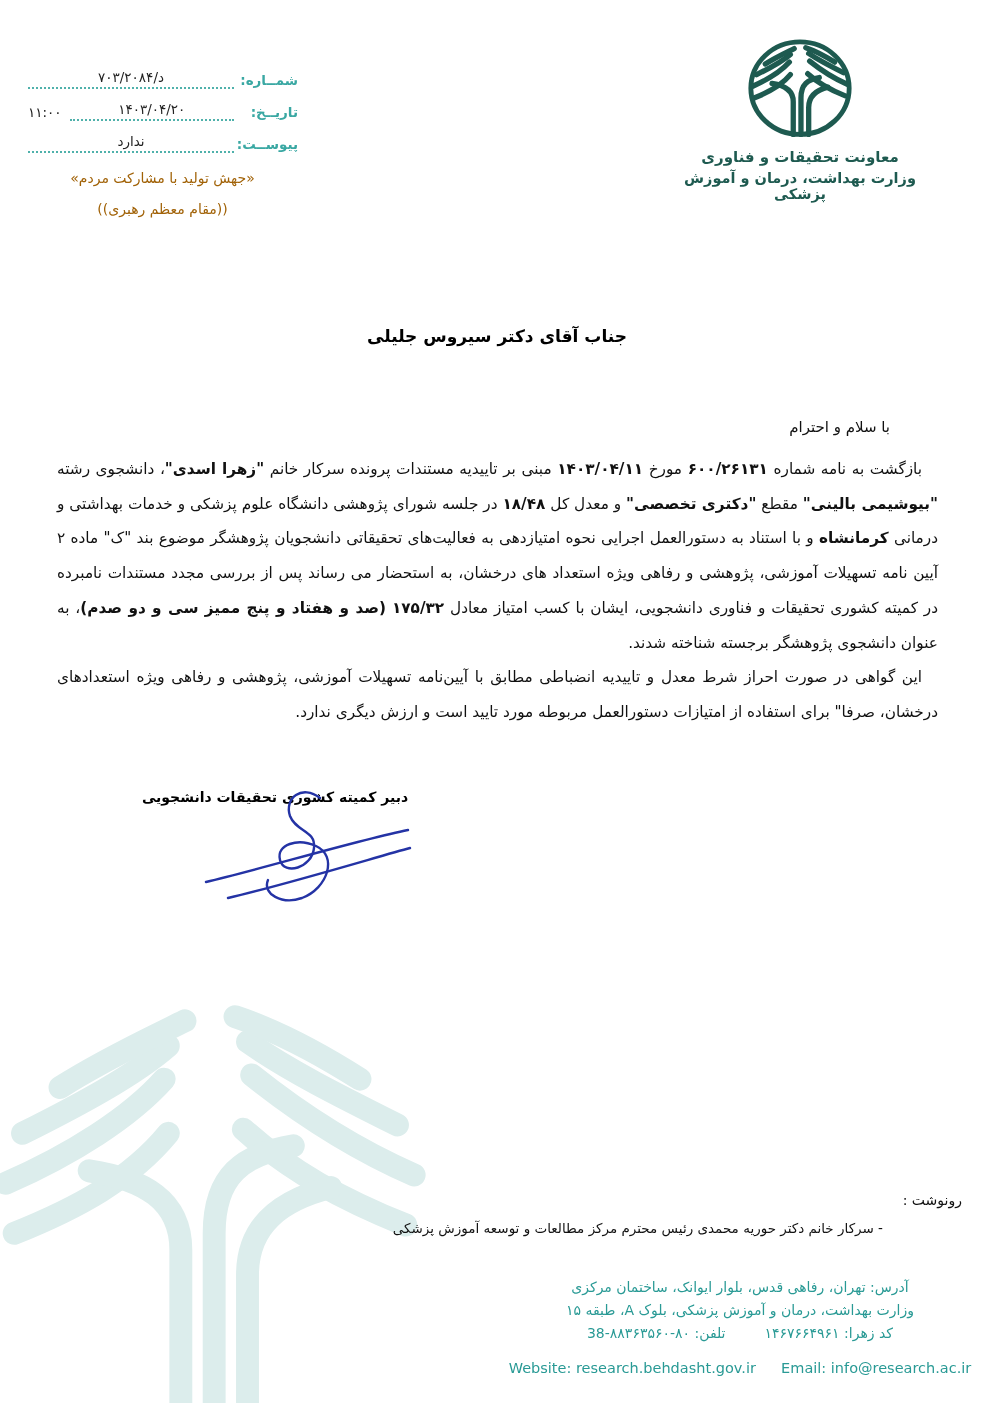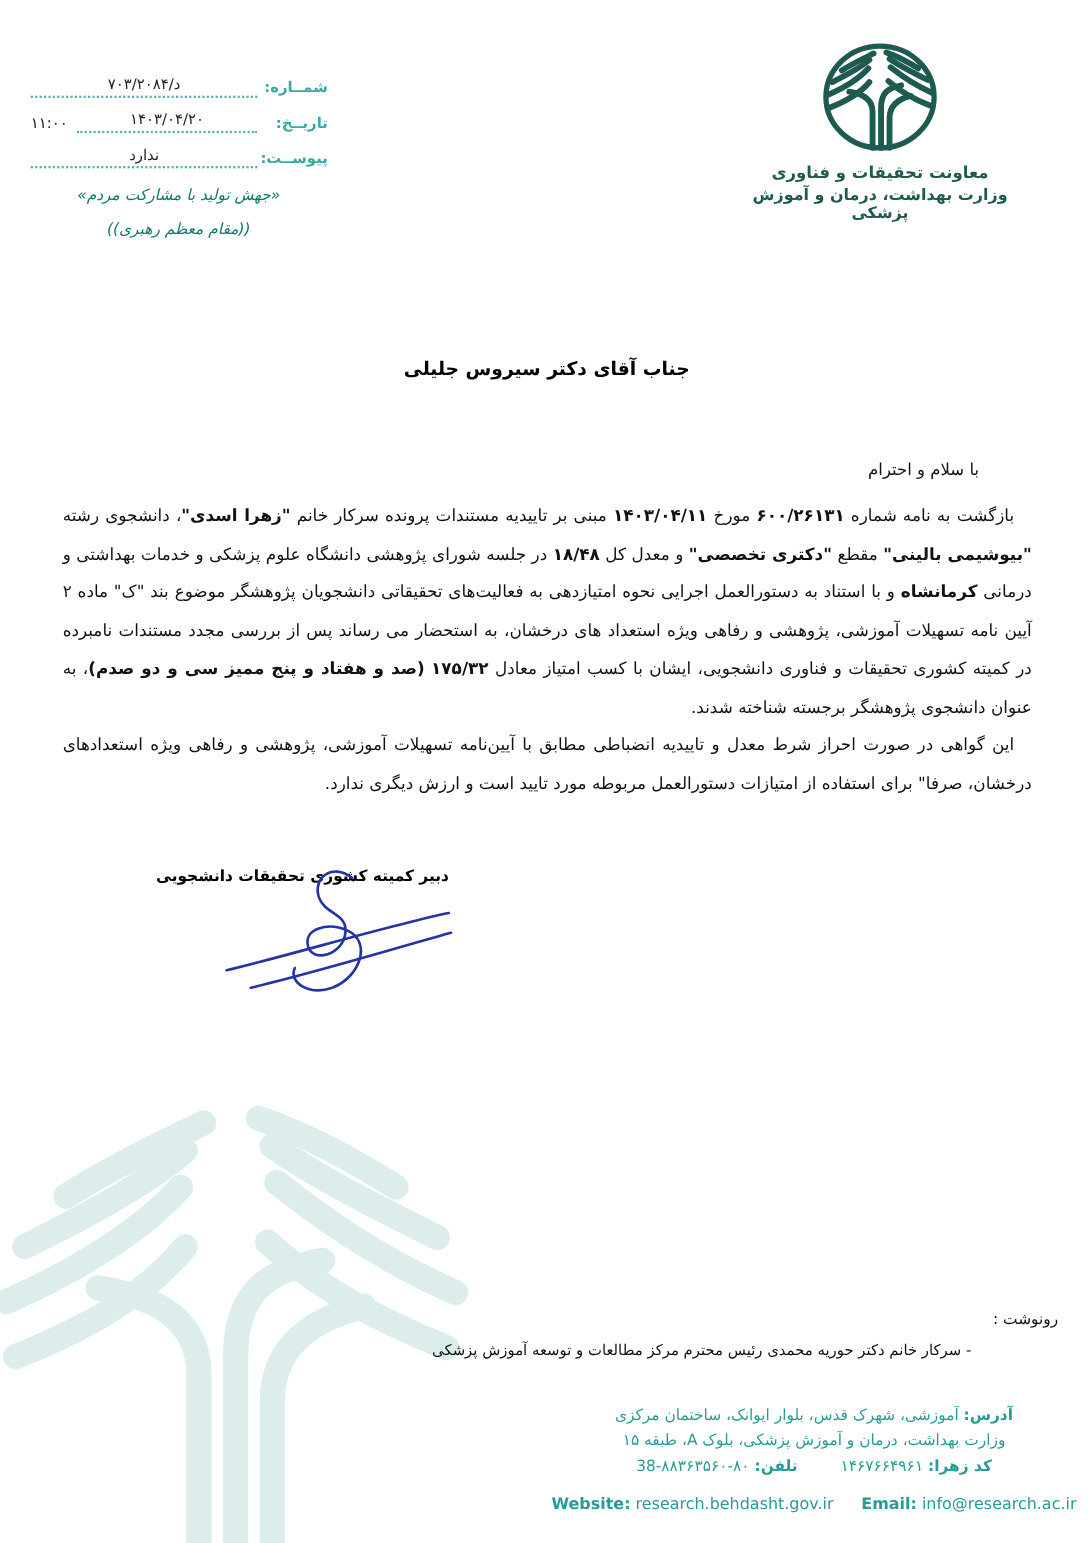--- a/index.html
+++ b/index.html
@@ -11,21 +11,21 @@
 
   
   .meta{position:absolute;top:57px;left:28px;width:270px;direction:rtl;}
   .meta-row{display:flex;align-items:flex-end;height:32px;}
   .meta-label{color:#3aa8a3;font-weight:bold;font-size:13.5px;white-space:nowrap;min-width:64px;padding-bottom:1px;}
   .meta-line{flex:1;border-bottom:2px dotted #4fb1ab;position:relative;height:100%;}
   .meta-value{position:absolute;bottom:2px;left:50%;transform:translateX(-50%);font-size:13.5px;color:#222;white-space:nowrap;}
   .meta-time{font-size:13.5px;margin-right:8px;padding-bottom:1px;}
 
   
-  .slogan{position:absolute;top:163px;left:50px;width:225px;text-align:center;direction:rtl;font-size:14px;line-height:31px;color:#0f766e;font-style:italic;}
+  .slogan{position:absolute;top:163px;left:50px;width:225px;text-align:center;direction:rtl;font-size:14px;line-height:31px;color:#a16207;}
 
   
   .letterhead{position:absolute;top:38px;left:665px;width:270px;text-align:center;color:#1e5a50;direction:rtl;}
   .logo-svg{width:118px;height:108px;display:block;margin:0 auto;color:#1e5a50;}
   .org{font-weight:bold;font-size:15px;margin-top:2px;}
   .ministry{font-weight:bold;font-size:14.5px;margin-top:4px;}
 
   
   .recipient{position:absolute;top:318px;right:54px;left:56px;direction:rtl;text-align:center;font-weight:bold;font-size:17px;line-height:37px;color:#000;}
 
@@ -48,21 +48,21 @@
 
   
   .cc{position:absolute;top:1187px;right:30px;width:930px;direction:rtl;text-align:right;color:#111;}
   .cc-label{font-size:14px;letter-spacing:4px;line-height:26px;}
   .cc-item{font-size:13.5px;line-height:30px;}
   .cc-item1{padding-right:79px;}
   .cc-item2{padding-right:45px;}
 
   
   .footerblk{position:absolute;top:1276px;right:2px;width:500px;direction:rtl;text-align:center;color:#299a95;font-size:14px;line-height:23px;}
-  .fb{font-weight:bold;}
+  .fb{font-weight:normal;}
   .fgap{display:inline-block;width:30px;}
   .fgap2{display:inline-block;width:16px;}
   .f-latin{direction:ltr;font-size:14.5px;margin-top:12px;}
 </style>
 </head>
 <body>
 
 <div class="page">
 
   <div class="meta">
@@ -152,21 +152,21 @@
   </svg>
 
   <div class="cc">
     <div class="cc-label">رونوشت :</div>
     <div class="cc-item cc-item1">-    سرکار خانم دکتر حوریه محمدی رئیس محترم مرکز مطالعات و توسعه آموزش پزشکی</div>
   </div>
 
   <div class="footerblk">
     <div class="f-line">
       <span class="fb">آدرس:</span>
-      <span>آموزشی، شهرک قدس، بلوار ایوانک، ساختمان مرکزی</span>
+      <span>تهران، رفاهی قدس، بلوار ایوانک، ساختمان مرکزی</span>
     </div>
     <div class="f-line">وزارت بهداشت، درمان و آموزش پزشکی، بلوک A، طبقه ۱۵</div>
     <div class="f-line">
       <span class="fb">کد زهرا:</span>
       <span class="ltr">۱۴۶۷۶۶۴۹۶۱</span>
       <span class="fgap"></span>
       <span class="fb">تلفن:</span>
       <span class="ltr">38-۸۸۳۶۳۵۶۰-۸۰</span>
     </div>
     <div class="f-line f-latin">

